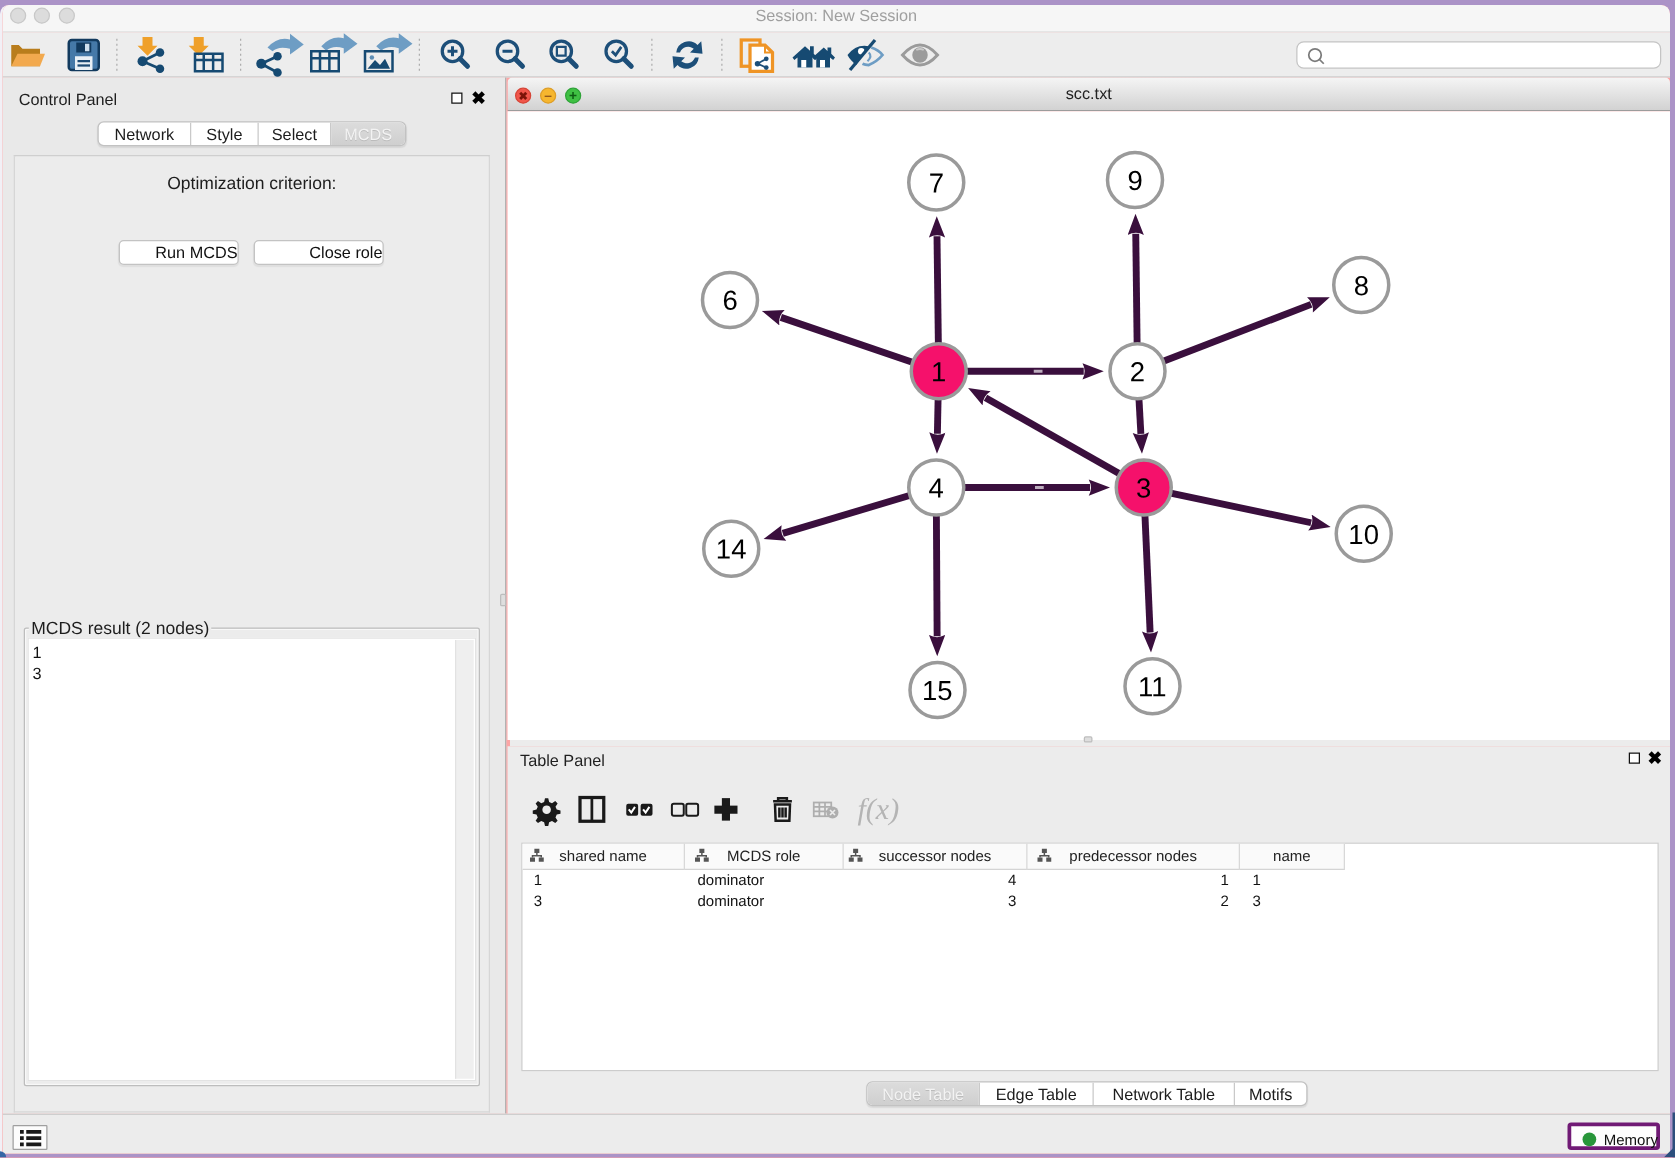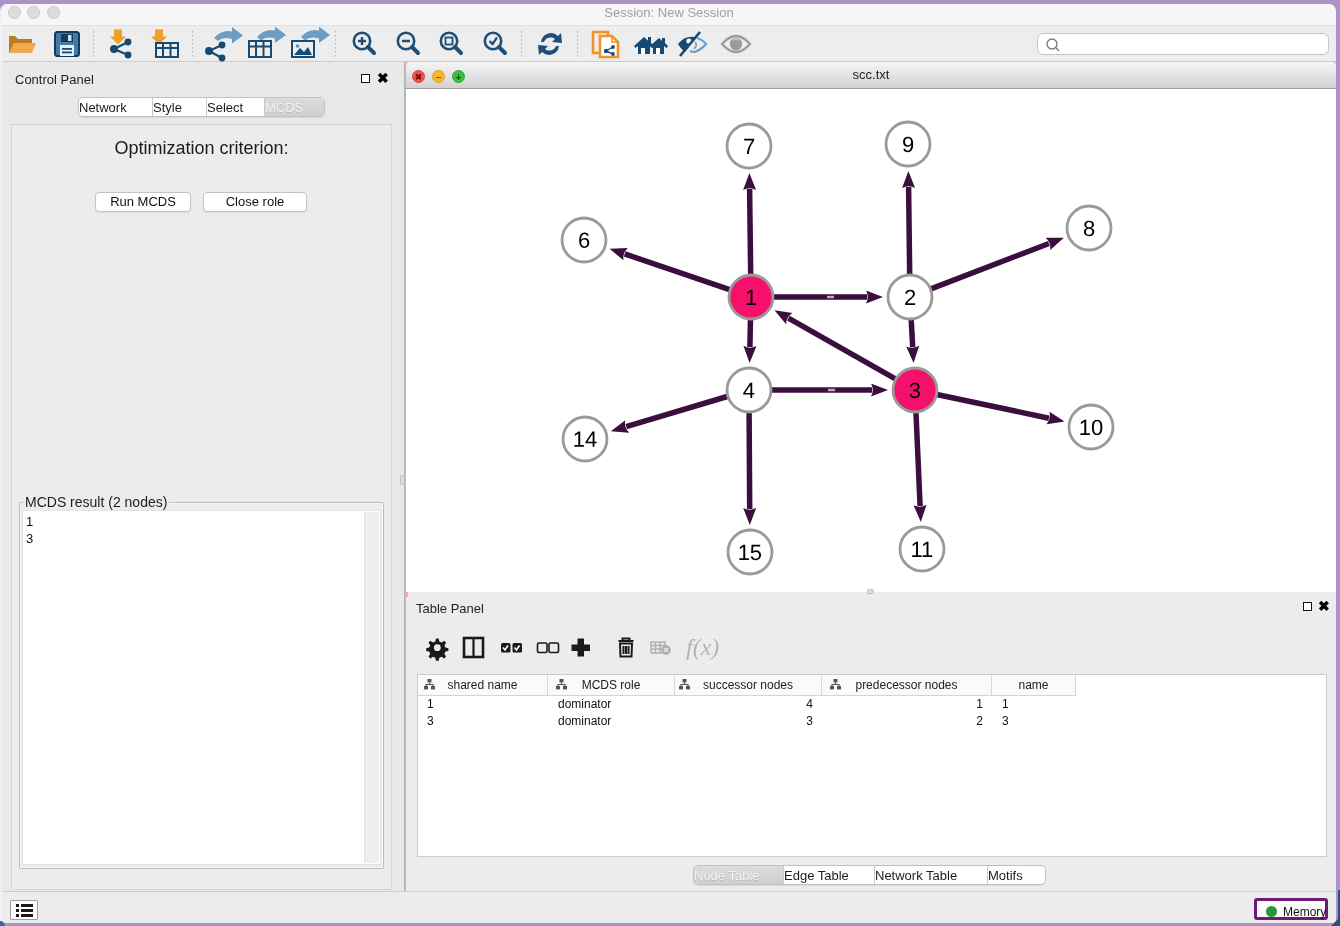--- a/index.html
+++ b/index.html
@@ -12,26 +12,26 @@
 .title{position:absolute;top:1px;left:0;right:0;text-align:center;font-size:13px;color:#9f9f9f}
 
 .toolbar{position:absolute;left:0;top:22px;right:0;height:36px;background:#ededed;border-bottom:1px solid #cdcdcd}
 .searchbox{position:absolute;left:1035px;top:7px;width:292px;height:22px;background:#fff;border:1px solid #c4c4c4;border-radius:6px}
 
 .cp{position:absolute;left:0;top:58px;width:398px;bottom:32px;background:#e9e9e9}
 .cph{position:absolute;left:13px;top:10px;font-size:13px;color:#1f1f1f}
 .cp-inset{position:absolute;left:9px;top:62px;width:381px;bottom:1px;background:#ececec;border:1px solid #d6d6d6;border-top:1px solid #cfcfcf}
 
 .seg{position:absolute;display:flex;height:20px;border:1px solid #c2c2c2;border-radius:5px;background:#fff;overflow:hidden;box-shadow:0 1px 1px rgba(0,0,0,.08)}
-.seg>div{font-size:13px;color:#1c1c1c;line-height:19px;border-left:1px solid #c9c9c9}
+.seg>div{font-size:13px;color:#1c1c1c;text-align:center;line-height:19px;border-left:1px solid #c9c9c9}
 .seg>div:first-child{border-left:none}
 .seg>div.on{background:linear-gradient(#dcdcdc,#cfcfcf);color:#f3f3f3;text-shadow:0 1px 0 #bbb}
 .lbl{font-size:13px;color:#1d1d1d}
 .combo{position:absolute;left:33px;top:36px;width:311px;height:19px;background:#fff;border:1px solid #bfbfbf;border-radius:4px;font-size:13px;color:#111;line-height:17px;padding-left:13px}
-.btn{position:absolute;height:20px;background:#fff;border:1px solid #c3c3c3;border-radius:4px;font-size:13px;color:#111;text-align:center;line-height:18px;box-shadow:0 1px 1px rgba(0,0,0,.06)}
+.btn{position:absolute;height:20px;background:#fff;border:1px solid #c3c3c3;border-radius:4px;font-size:13px;color:#111;text-align:right;line-height:18px;box-shadow:0 1px 1px rgba(0,0,0,.06)}
 
 .gbox{position:absolute;left:7px;top:377px;width:365px;height:367px;border:1px solid #bdbdbd;border-radius:2px;box-shadow:inset 0 0 0 1px #f8f8f8}
 .gbox .glabel{position:absolute;left:3px;top:-9px;background:#ececec;padding:0 2px;font-size:14px;color:#1d1d1d}
 .glist{position:absolute;left:2px;top:7px;right:2px;bottom:3px;background:#fff;border:1px solid #e3e3e3;font-size:13px;color:#111;padding-top:3px}
 .glist div{padding-left:3px;height:16.5px;line-height:16.5px}
 
 .vdiv{position:absolute;left:398px;top:58px;width:5px;bottom:32px;background:#e9e9e9;border-right:1px solid #b2b2b2}
 .hdiv{position:absolute;left:406px;top:588px;right:0;height:5px;background:#ececec}
 .knob{position:absolute;background:#dedede;border:1px solid #bdbdbd;border-radius:1.5px}
 
@@ -212,21 +212,21 @@
         <span class="float-ic"></span>
       </div>
     <div class="abs" style="left:375px;top:8px;font-size:14px;font-weight:bold;color:#000">✖</div>
     <div class="seg" style="left:76px;top:35px">
       <div style="width:73px">Network</div>
       <div style="width:54px">Style</div>
       <div style="width:58px">Select</div>
       <div class="on" style="width:60px">MCDS</div>
     </div>
     <div class="cp-inset">
-      <div class="lbl" style="position:absolute;left:0;width:100%;top:13px;text-align:center;font-size:18px">Optimization criterion:</div>
+      <div class="lbl" style="position:absolute;left:0;width:100%;top:13px;text-align:center;font-size:14px">Optimization criterion:</div>
       <div class="btn" style="left:83px;top:67px;width:96px">Run MCDS</div>
       <div class="btn" style="left:191px;top:67px;width:104px">Close role</div>
       <div class="gbox">
         <div class="glabel">MCDS result (2 nodes)</div>
         <div class="glist">
             <div>1</div>
             <div>3</div>
           <div style="position:absolute;right:1px;top:1px;bottom:1px;width:15px;height:auto;background:#efefef;border-left:1px solid #e2e2e2;padding:0"></div>
         </div>
       </div>

